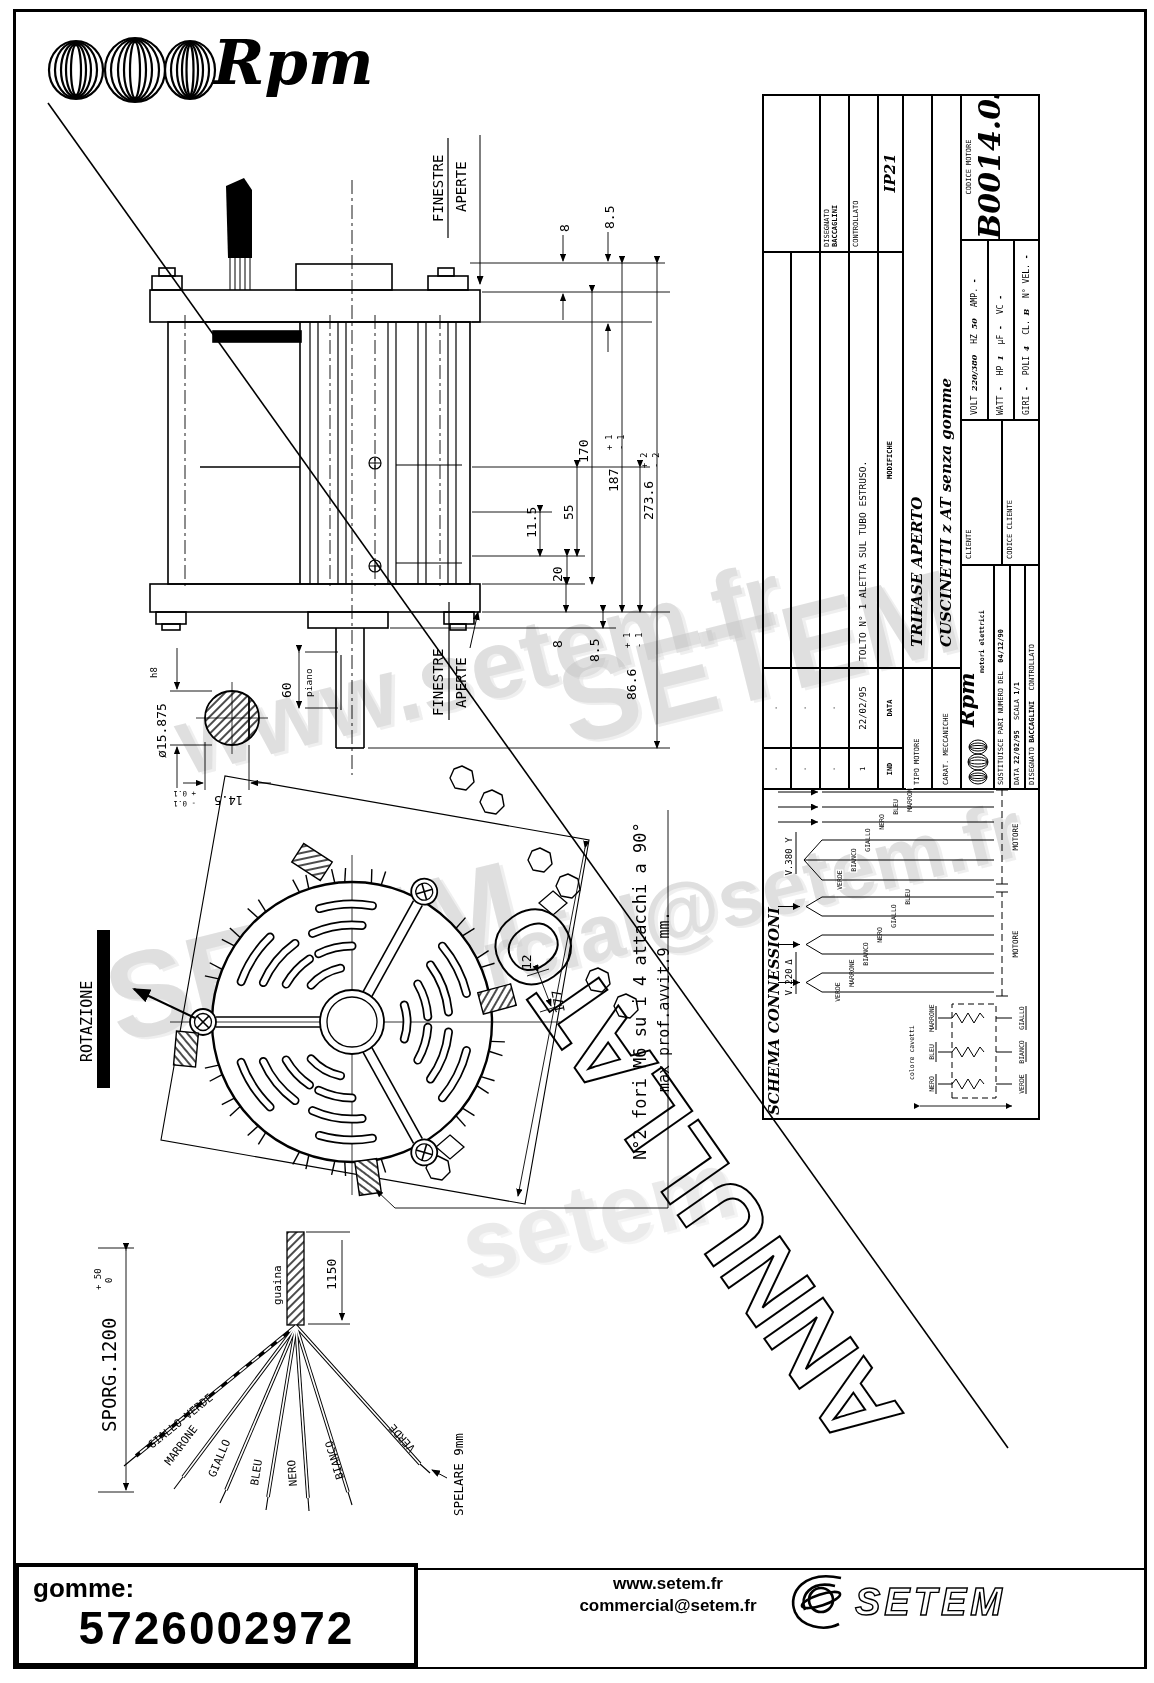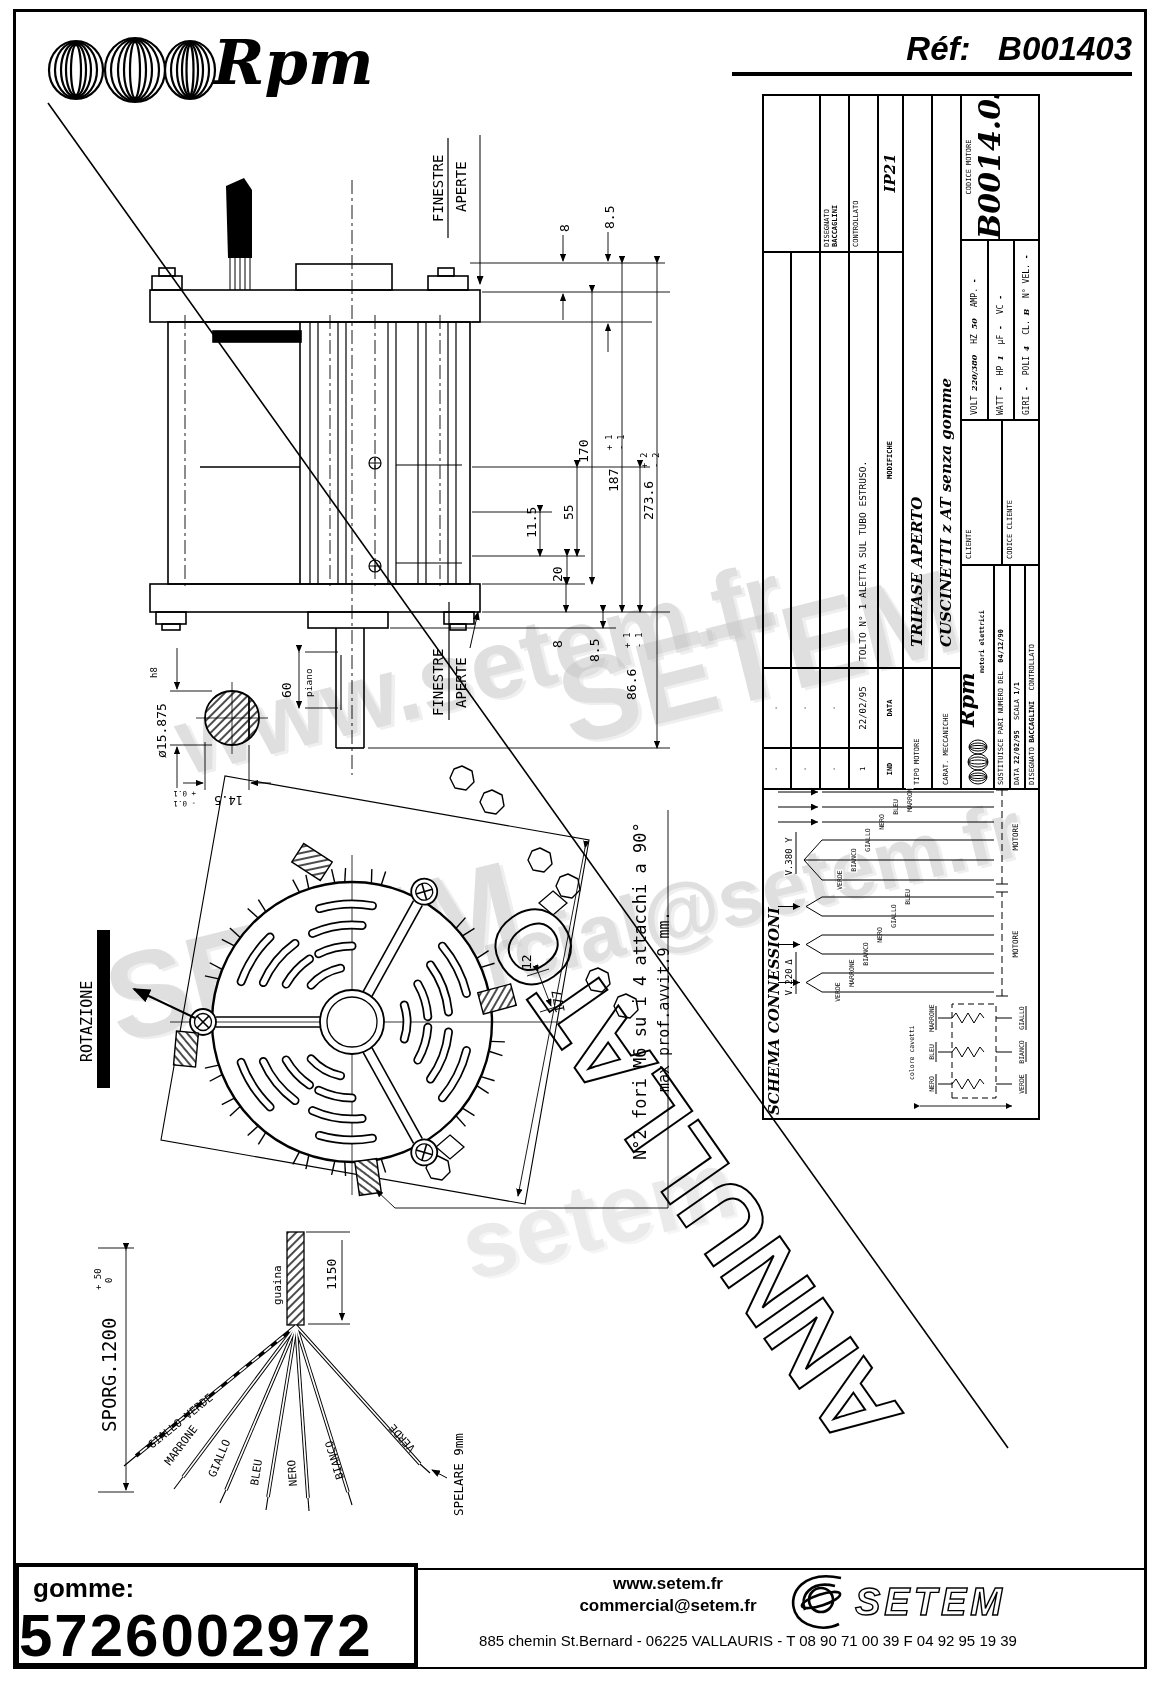--- a/index.html
+++ b/index.html
@@ -24,22 +24,22 @@
           transform:rotate(-90deg);transform-origin:0 0;z-index:3;}
   .tb-cell{position:absolute;box-sizing:border-box;border:1.2px solid #000;
            font-size:7px;line-height:8px;overflow:hidden;}
   .val-it{font-family:"DejaVu Serif",serif;font-style:italic;font-weight:bold;}
   .pair{display:inline-block;margin-right:6px;}
   
   .codebox{position:absolute;left:15px;top:1563px;width:403px;height:104px;background:#fff;
            border:4px solid #000;box-sizing:border-box;z-index:7;}
   .code-label{position:absolute;left:14px;top:6px;font-family:"Liberation Sans",sans-serif;
            font-weight:bold;font-size:26px;}
-  .code-value{position:absolute;left:0;right:0;top:34px;text-align:left;
-           font-family:"Liberation Sans",sans-serif;font-weight:bold;font-size:60px;letter-spacing:2px;}
+  .code-value{position:absolute;left:0;right:0;top:34px;text-align:center;
+           font-family:"Liberation Sans",sans-serif;font-weight:bold;font-size:46px;letter-spacing:2px;}
   .footer{position:absolute;left:418px;top:1568px;width:726px;height:97px;background:#fff;z-index:7;
           border-top:2px solid #000;font-family:"Liberation Sans",sans-serif;}
   .f-site{position:absolute;left:100px;top:4px;width:300px;text-align:center;font-weight:bold;font-size:17px;}
   .f-mail{position:absolute;left:100px;top:26px;width:300px;text-align:center;font-weight:bold;font-size:17px;}
   .f-addr{position:absolute;left:30px;top:62px;width:600px;text-align:center;font-size:15px;}
   .f-logo{position:absolute;left:365px;top:0px;width:300px;height:62px;}
 </style>
 </head>
 <body>
 
@@ -68,24 +68,20 @@
         <ellipse cx="162" cy="52" rx="25" ry="29"></ellipse>
           <ellipse cx="162" cy="52" rx="19" ry="28"></ellipse>
         <ellipse cx="162" cy="52" rx="13" ry="27"></ellipse>
           <ellipse cx="162" cy="52" rx="8" ry="26"></ellipse>
         <ellipse cx="162" cy="52" rx="3.5" ry="25"></ellipse>
       </g>
     </svg>
     <div class="brand-text">Rpm</div>
   </div>
 
-  <div class="refbox">
-    <span>Réf:</span>&nbsp;&nbsp;
-    <span>B001403</span>
-  </div>
 
   <svg class="draw" width="1154" height="1683" viewBox="0 0 1154 1683">
     <defs>
       <marker id="ah" orient="auto" markerWidth="9" markerHeight="7" refX="8" refY="3.5">
         <path d="M0,0 L9,3.5 L0,7 Z" fill="#000"></path>
       </marker>
       <pattern id="hat" width="6" height="6" patternUnits="userSpaceOnUse" patternTransform="rotate(45)">
         <rect width="6" height="6" fill="#fff"></rect>
           <line x1="1" y1="0" x2="1" y2="6" stroke="#000" stroke-width="1.4"></line>
       </pattern>
@@ -606,21 +602,20 @@
     <text transform="translate(905,1415) rotate(-125)" font-family="Liberation Sans, sans-serif" font-size="104" font-weight="bold" fill="none" stroke="#000" stroke-width="2">ANNULLATO</text>
   </svg>
 
   <div class="codebox">
     <div class="code-label">gomme:</div>
     <div class="code-value">5726002972</div>
   </div>
   <div class="footer">
     <div class="f-site">www.setem.fr</div>
     <div class="f-mail">commercial@setem.fr</div>
-    <div class="f-addr">885 chemin St.Bernard  -  06225 VALLAURIS  -  T 08 90 71 00 39   F 04 92 95 19 39</div>
     <div class="f-logo">
       <svg width="300" height="62" viewBox="0 0 300 62">
         <g fill="none" stroke="#000" stroke-width="2.6">
           <path d="M58,8 C22,0 4,22 12,42 C18,56 40,62 56,54"></path>
           <path d="M52,16 C28,10 16,26 22,40"></path>
           <circle cx="38" cy="30" r="12"></circle>
           <ellipse cx="38" cy="30" rx="20" ry="5.5" transform="rotate(-18 38 30)"></ellipse>
         </g>
         <text x="72" y="45" font-family="Liberation Sans, sans-serif" font-style="italic" font-weight="bold" font-size="38" letter-spacing="4" fill="#fff" stroke="#000" stroke-width="1.4">SETEM</text>
       </svg>

